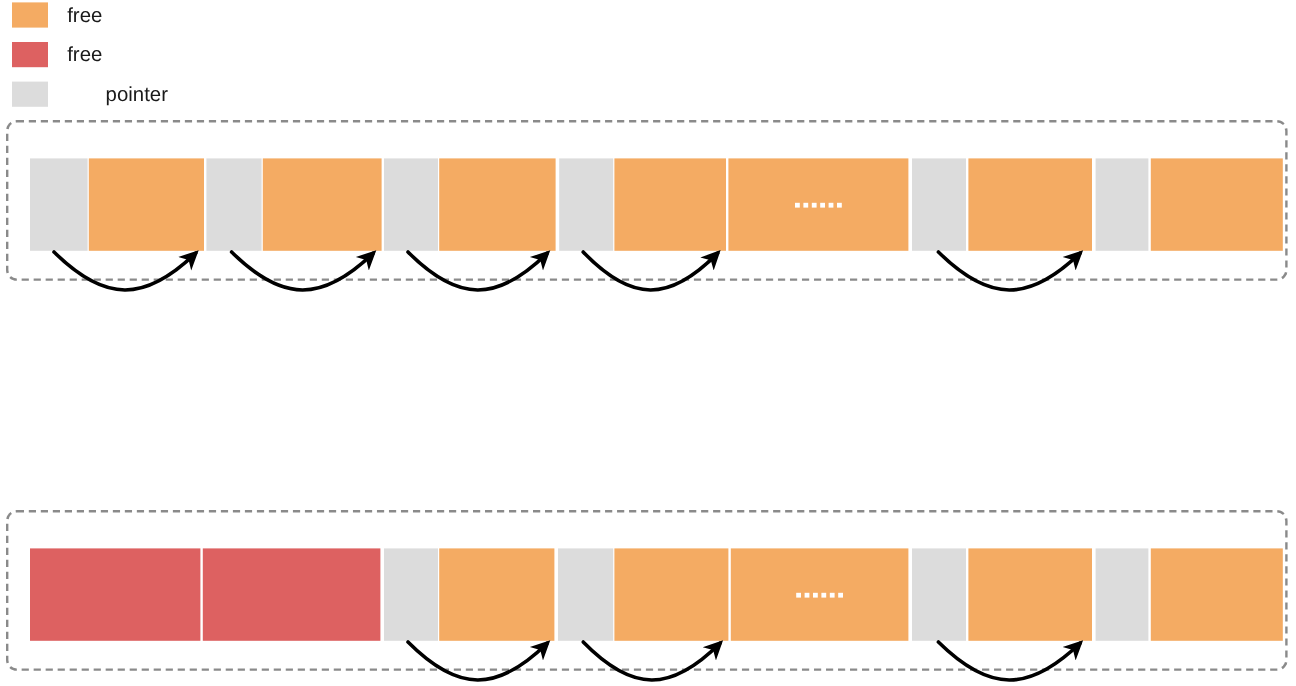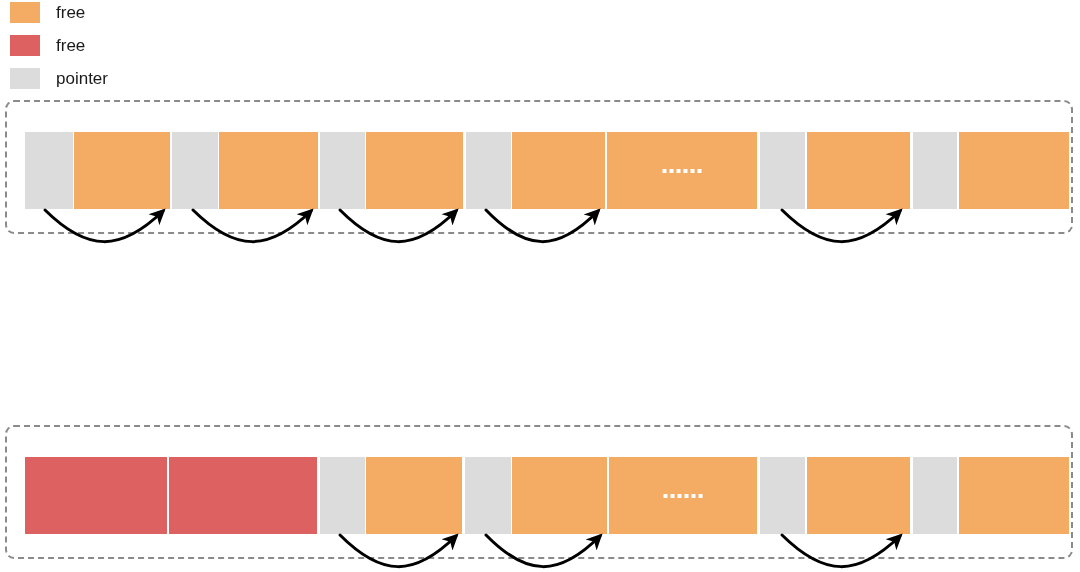--- a/index.html
+++ b/index.html
@@ -26,21 +26,21 @@
   }
   .legend-row {
     position: absolute;
     left: 10px;
     height: 22px;
     display: flex;
     align-items: center;
   }
   .legend-row.r0 { top: 1px; }
   .legend-row.r1 { top: 34px; }
-  .legend-row.r2 { top: 67px; }
+  .legend-row.r2 { top: 67px; gap: 32px; }
   .legend-swatch {
     width: 30px;
     height: 21px;
     flex: 0 0 auto;
   }
   .legend-label {
     margin-left: 16px;
     font-size: 17px;
     color: #1a1a1a;
     line-height: 1;

